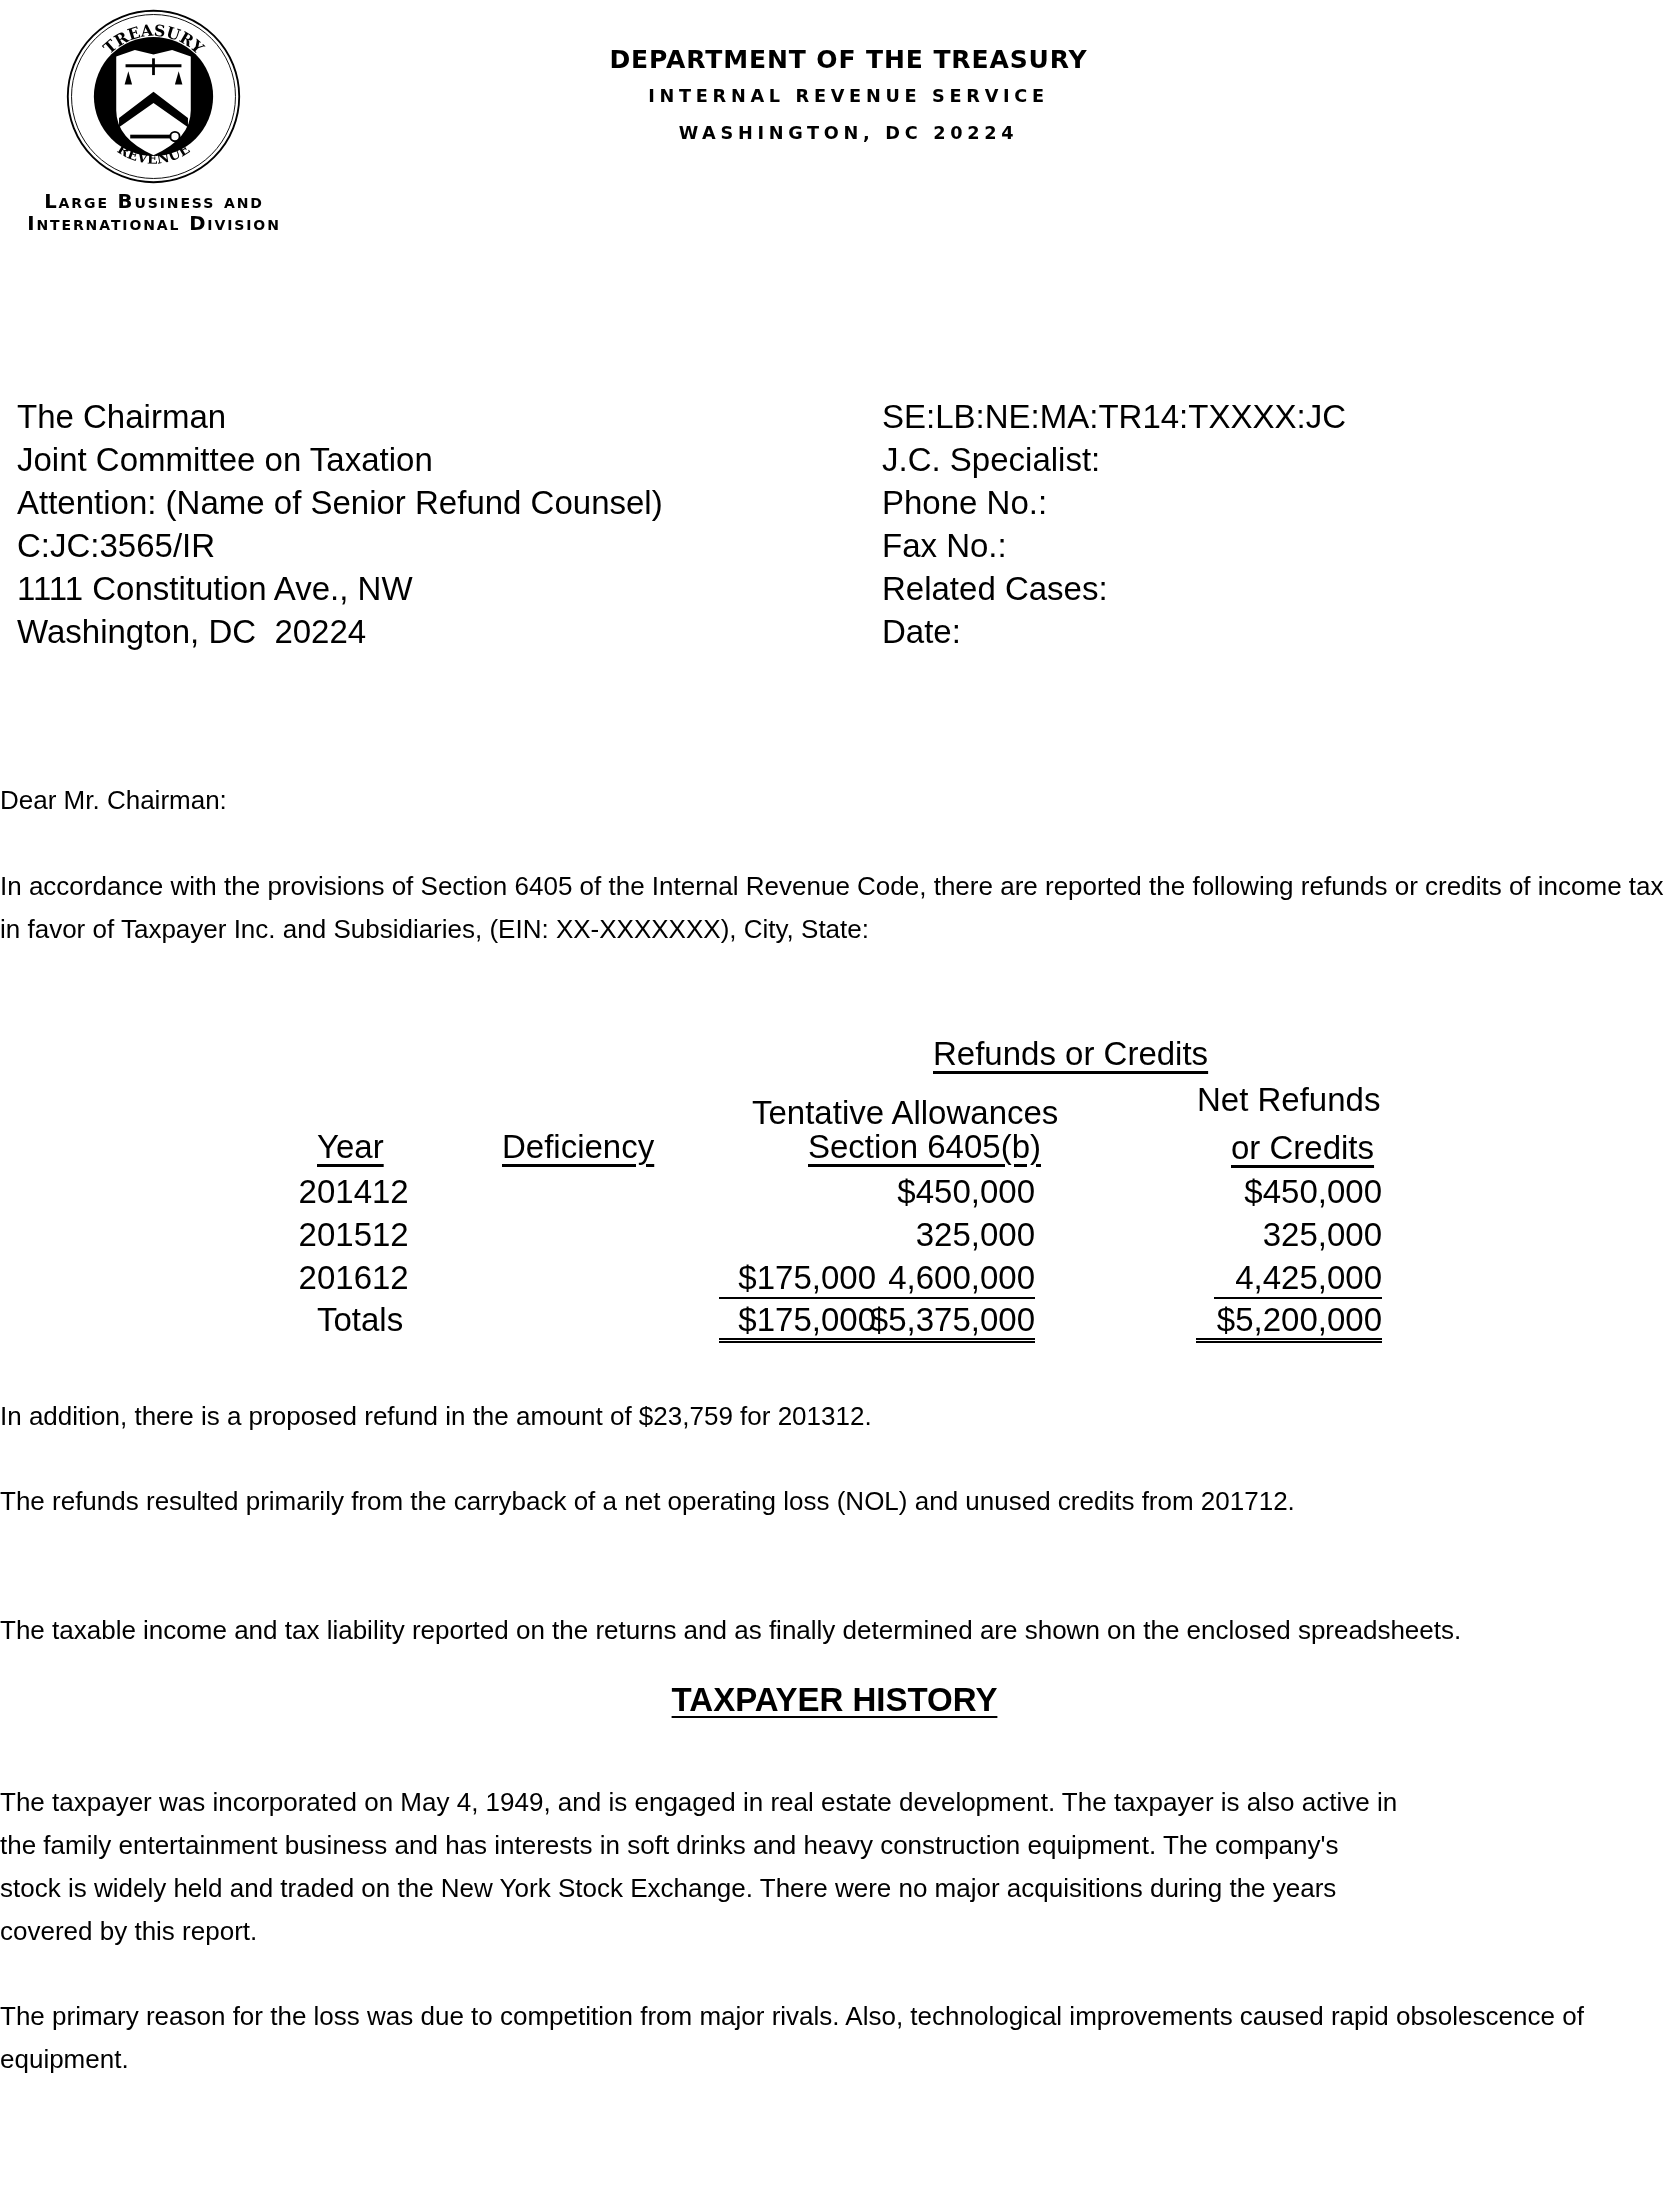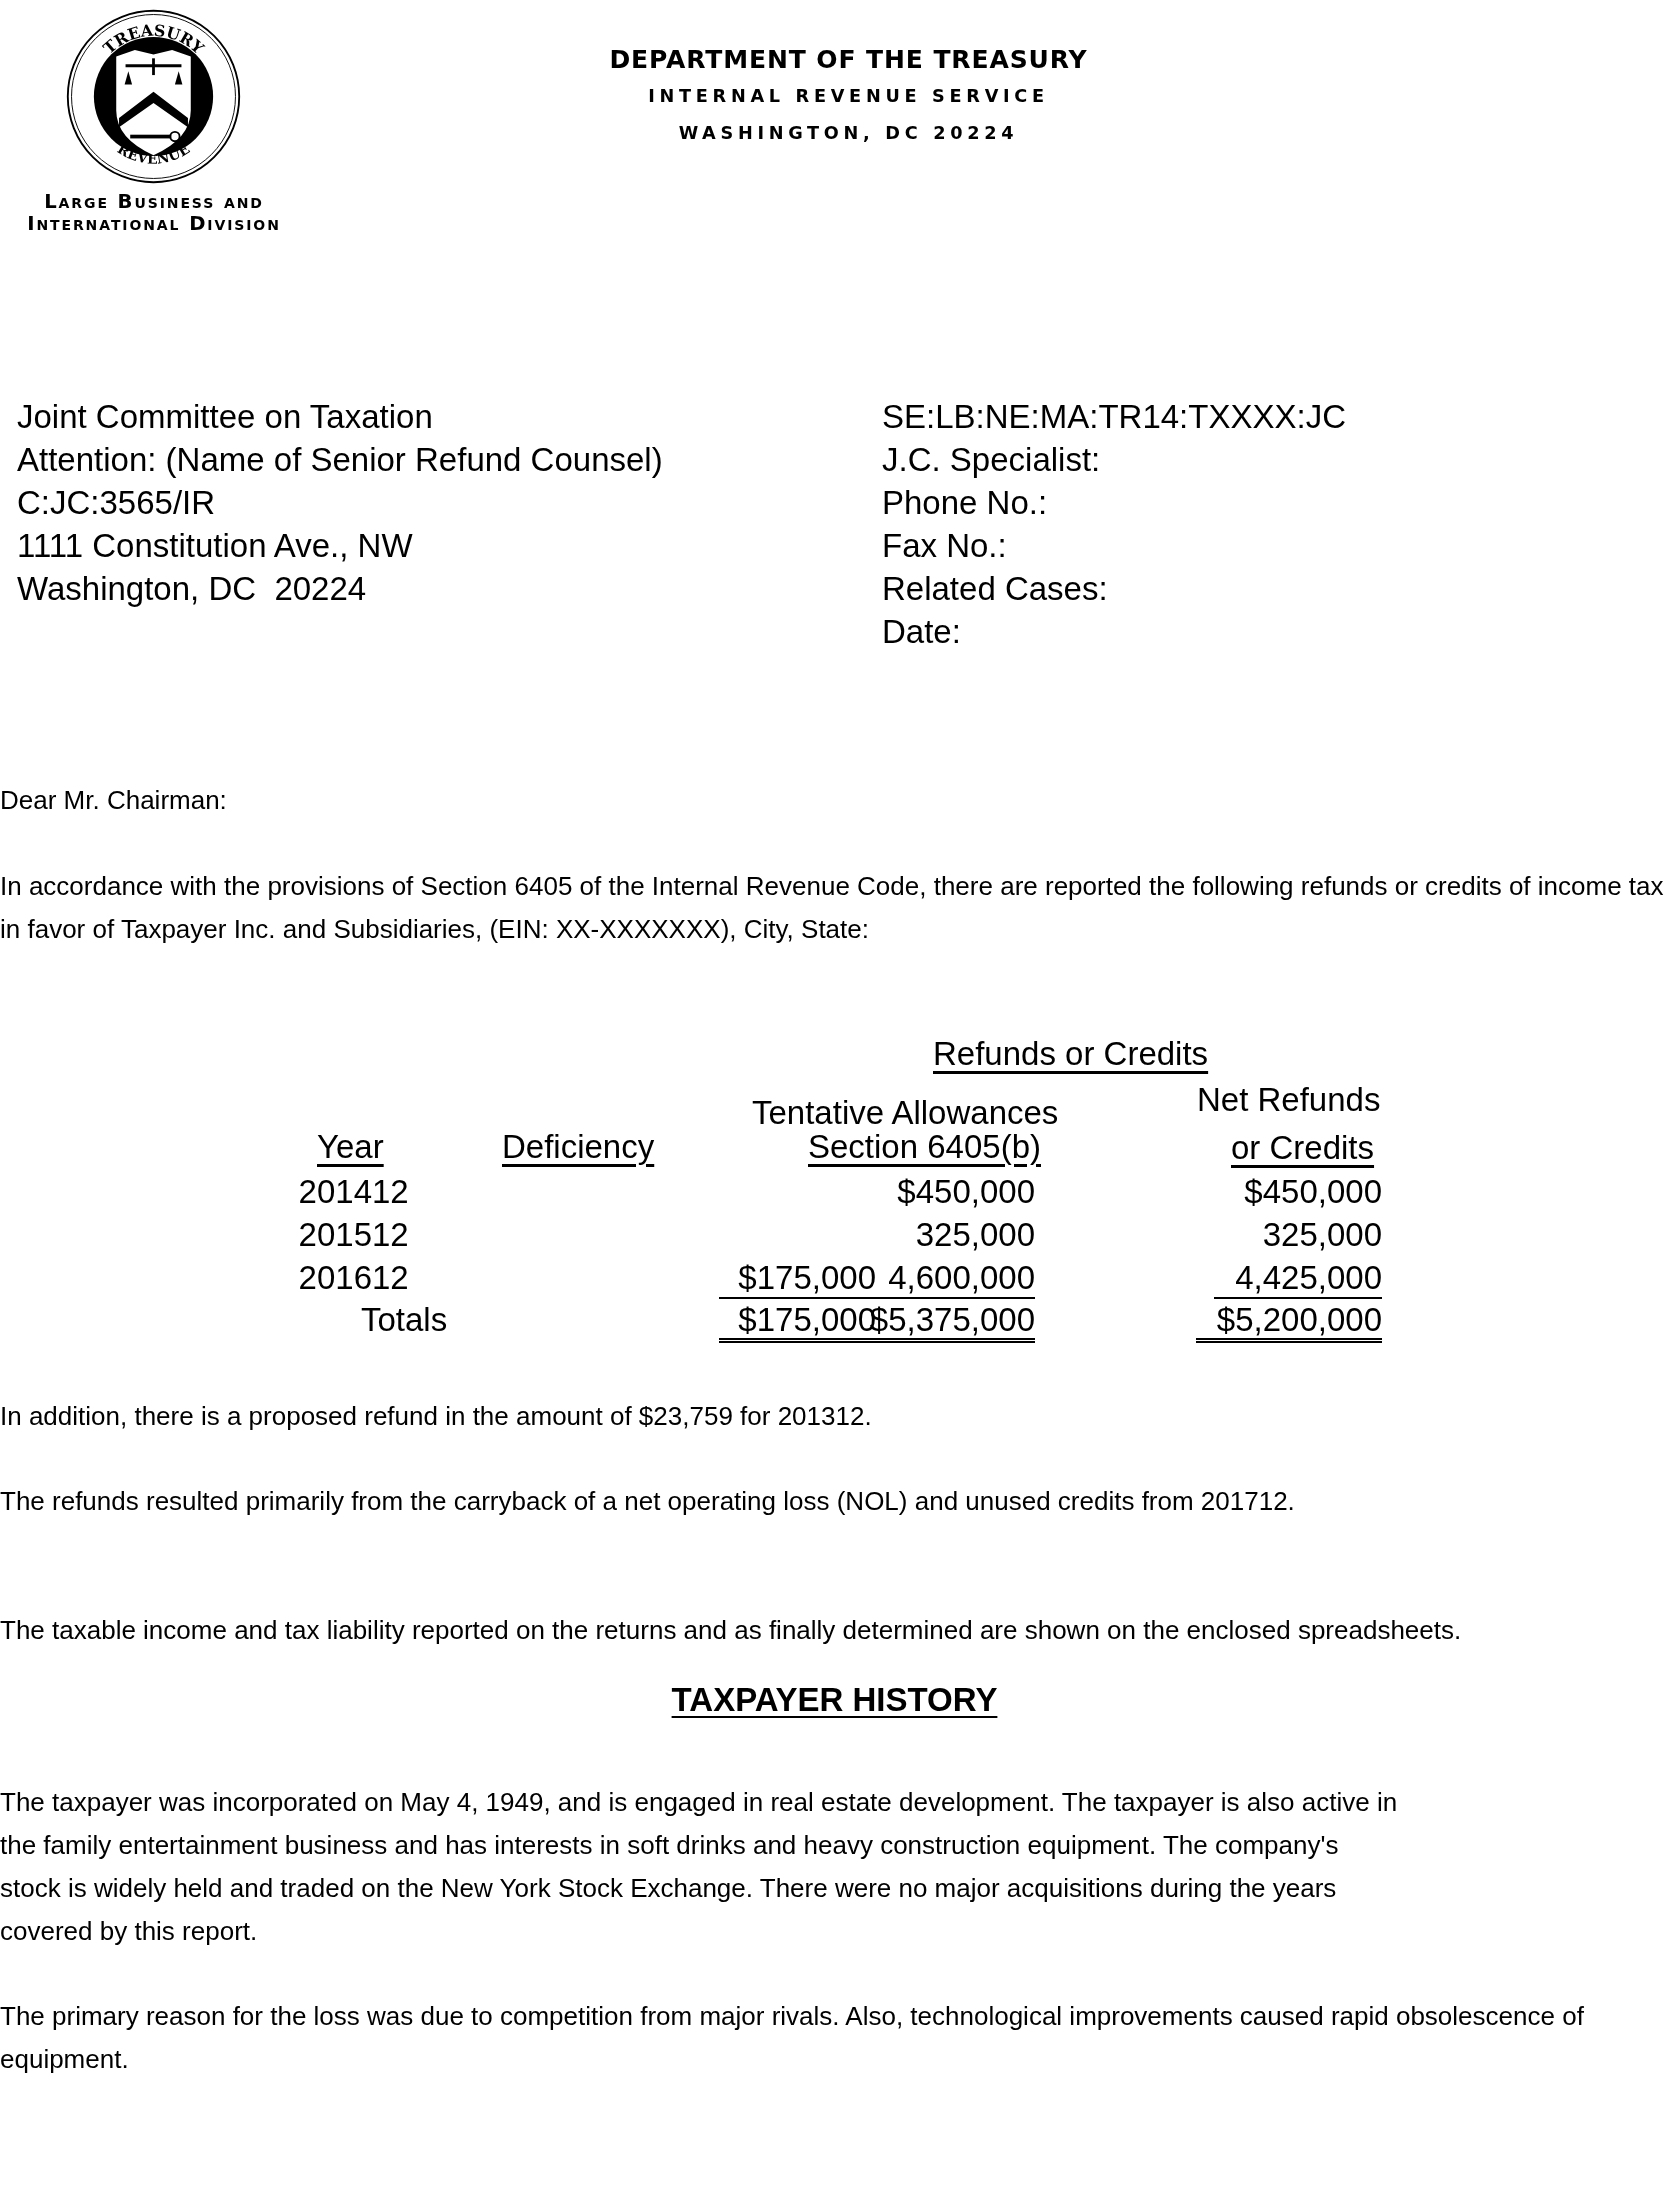--- a/index.html
+++ b/index.html
@@ -72,20 +72,21 @@
 <div class="division">
   <div>Large Business and</div>
   <div>International Division</div>
 </div>
 
 <div class="hdr hdr-1">DEPARTMENT OF THE TREASURY</div>
 <div class="hdr hdr-2">INTERNAL REVENUE SERVICE</div>
 <div class="hdr hdr-3">WASHINGTON, DC  20224</div>
 
 <div class="addr text">
+  <div class="line">The Chairman</div>
   <div class="line">Joint Committee on Taxation</div>
   <div class="line">Attention: (Name of Senior Refund Counsel)</div>
   <div class="line">C:JC:3565/IR</div>
   <div class="line">1111 Constitution Ave., NW</div>
   <div class="line">Washington, DC  20224</div>
 </div>
 
 <div class="refblock text">
   <div class="line">SE:LB:NE:MA:TR14:TXXXX:JC</div>
   <div class="line">J.C. Specialist:</div>
@@ -117,21 +118,21 @@
   <div class="cell" style="left:18.6px; top:183px;">201512</div>
   <div class="cell" style="right:569px; top:183px;"></div>
   <div class="cell" style="right:410px; top:183px;">325,000</div>
   <div class="cell" style="right:63px; top:183px;">325,000</div>
 
   <div class="cell" style="left:18.6px; top:226px;">201612</div>
   <div class="cell ul-bar" style="right:569px; top:226px; width:157px; text-align:right;">$175,000</div>
   <div class="cell ul-bar" style="right:410px; top:226px; width:186px; text-align:right;">4,600,000</div>
   <div class="cell ul-bar" style="right:63px; top:226px; width:168px; text-align:right;">4,425,000</div>
 
-  <div class="cell" style="left:37px; top:268px;margin-left:44px;">Totals</div>
+  <div class="cell" style="left:37px; top:268px;">Totals</div>
   <div class="cell dbl" style="right:569px; top:268px; width:157px; text-align:right;">$175,000</div>
   <div class="cell dbl" style="right:410px; top:268px; width:207px; text-align:right;">$5,375,000</div>
   <div class="cell dbl" style="right:63px; top:268px; width:186px; text-align:right;">$5,200,000</div>
 </div>
 
 <div class="para p-add">In addition, there is a proposed refund in the amount of $23,759 for 201312.</div>
 <div class="para p-nol">The refunds resulted primarily from the carryback of a net operating loss (NOL) and unused credits from 201712.</div>
 <div class="para p-tax">The taxable income and tax liability reported on the returns and as finally determined are shown on the enclosed spreadsheets.</div>
 
 <div class="section-title">

